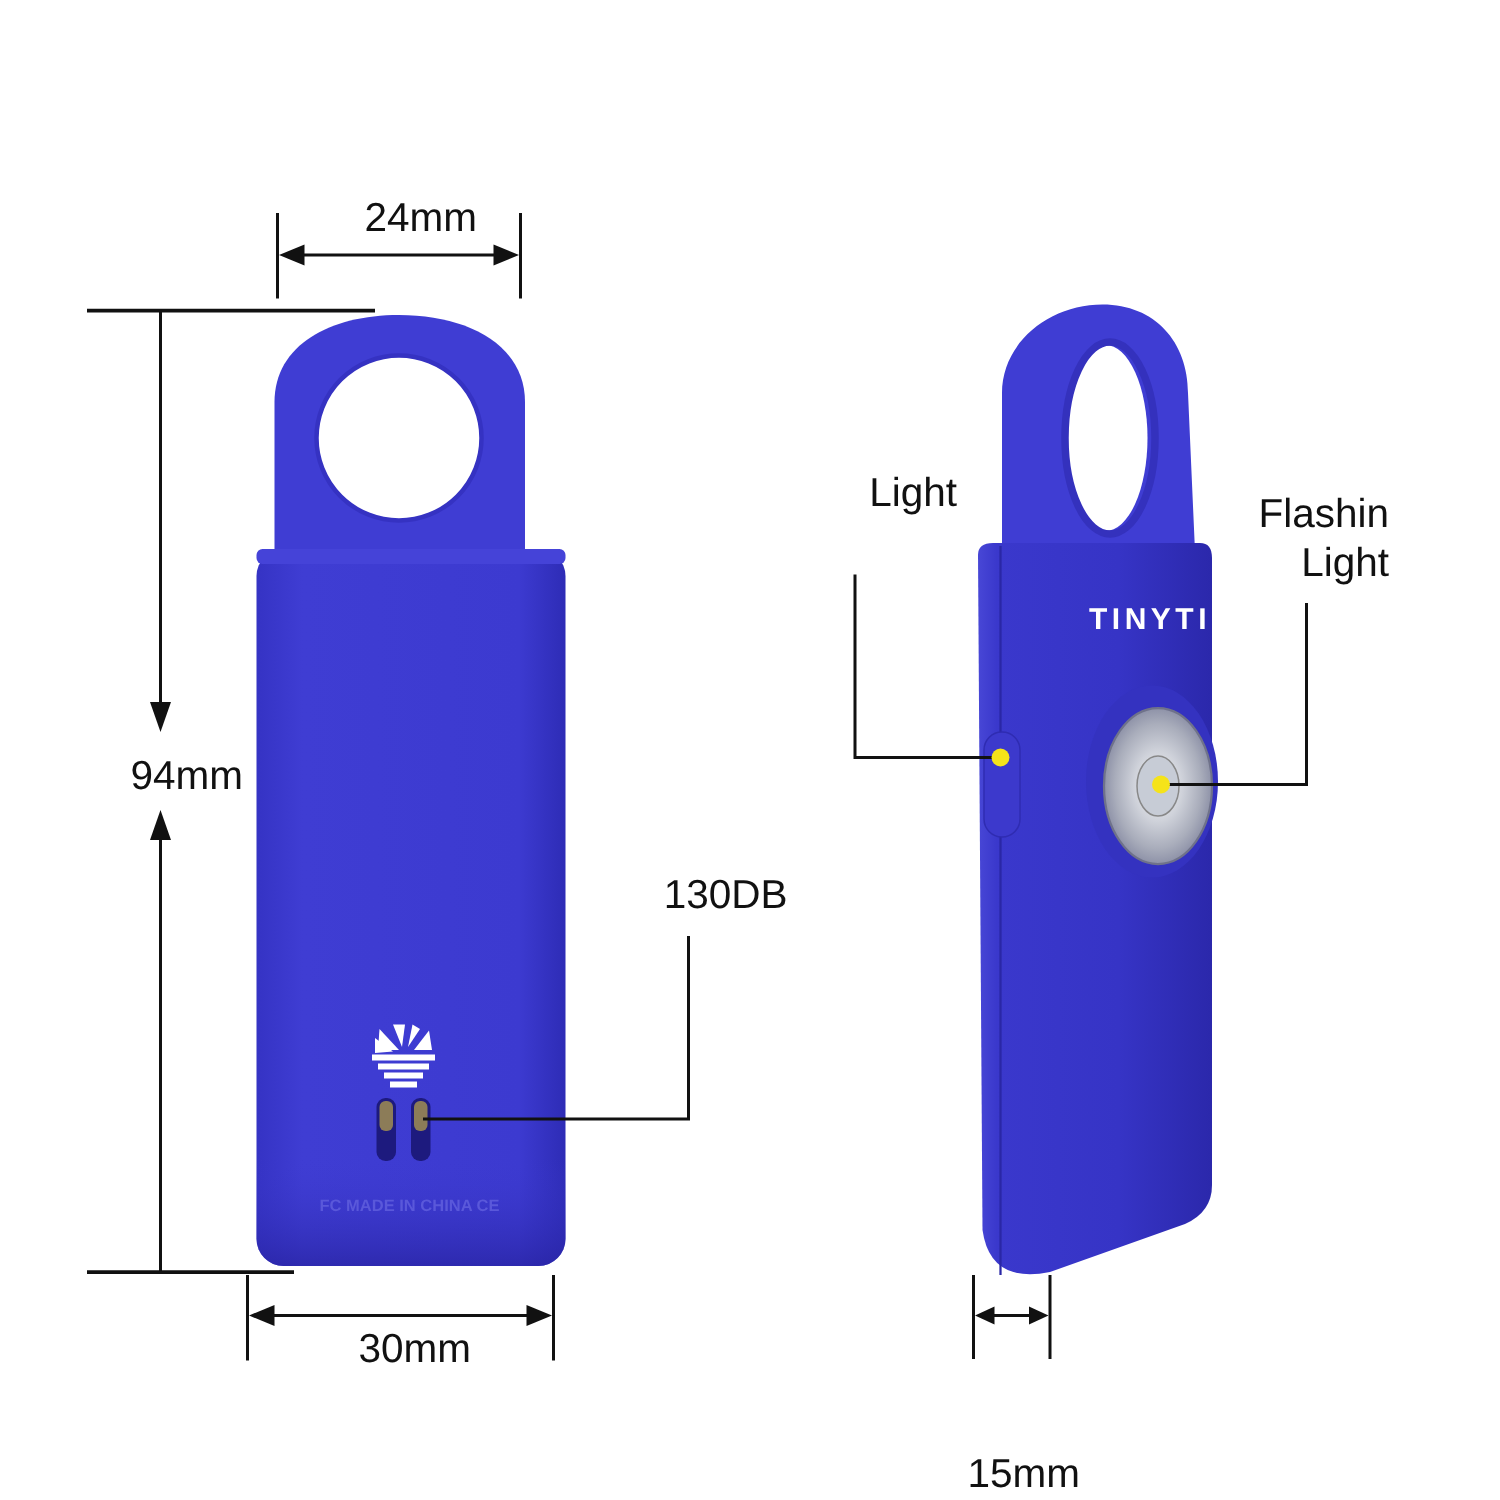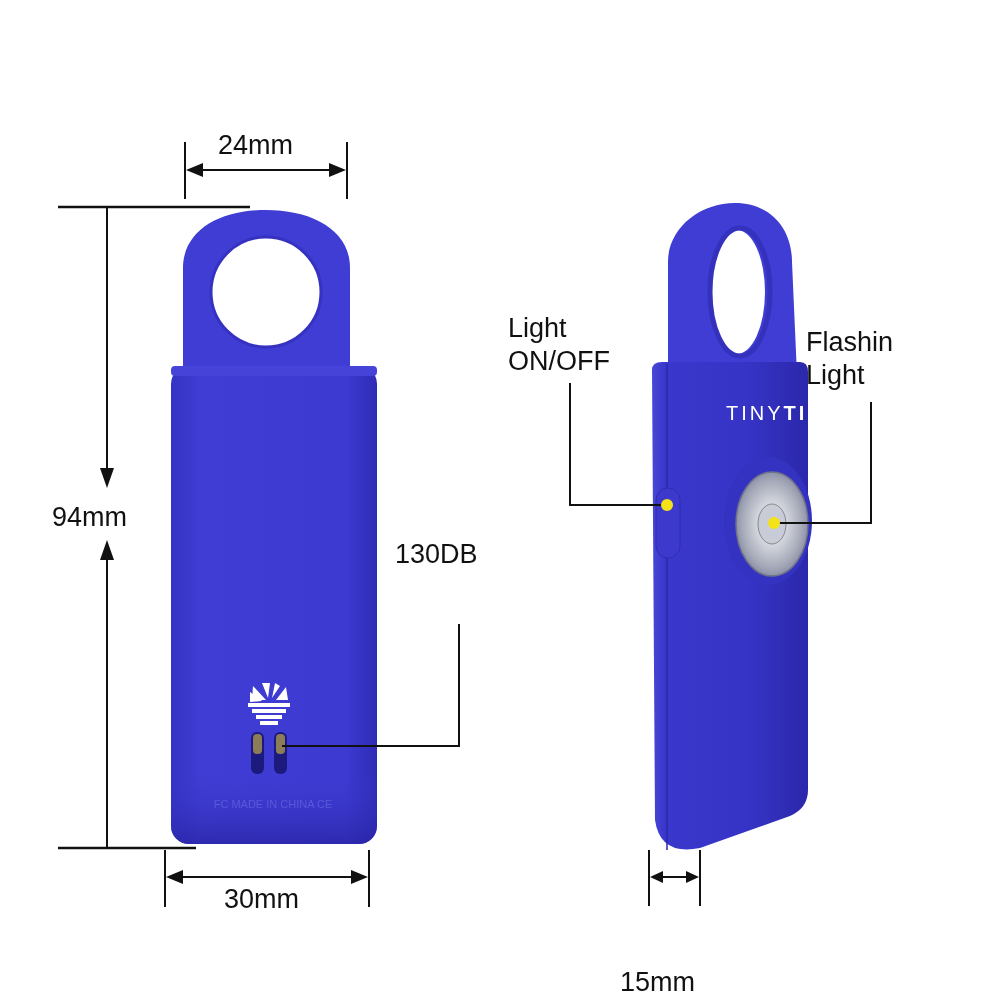--- a/index.html
+++ b/index.html
@@ -1,18 +1,18 @@
 <!DOCTYPE html>
 <html><head>
 <meta charset="utf-8">
 <style>
   html, body { margin:0; padding:0; background:#ffffff; }
   body { width:1000px; height:1000px; position:relative; overflow:hidden; font-family:"Liberation Sans", sans-serif; color:#000; }
   .abs { position:absolute; }
-  .label { position:absolute; font-size:27px; line-height:33px; text-align:left; color:#111; white-space:nowrap; }
+  .label { position:absolute; font-size:27px; line-height:33px; text-align:right; color:#111; white-space:nowrap; }
   svg { position:absolute; left:0; top:0; }
 </style>
 </head>
 <body>
 
 <svg width="1000" height="1000" viewBox="0 0 1000 1000">
   <defs>
     <linearGradient id="bodyGrad" x1="0" y1="0" x2="1" y2="0">
       <stop offset="0" stop-color="#3533c4"></stop>
       <stop offset="0.15" stop-color="#3f3dd3"></stop>
@@ -115,36 +115,35 @@
 
     <polyline points="570,383 570,505 666,505"></polyline>
 
     <polyline points="871,402 871,523 774,523"></polyline>
   </g>
 
   <circle cx="667" cy="505" r="6" fill="#f5e31a"></circle>
   <circle cx="774" cy="523" r="6" fill="#f5e31a"></circle>
 </svg>
 
-<div class="abs" style="left:198px; top:798px; width:150px; font-size:11px; color:#5a58da; letter-spacing:0px; text-align:center; font-weight:normal;">FC MADE IN CHINA CE</div>
+<div class="abs" style="left:198px; top:798px; width:150px; font-size:11px; color:#5a58da; letter-spacing:0px; text-align:center; font-weight:bold;">FC MADE IN CHINA CE</div>
 
 <div class="abs" style="left:726px; top:402px; font-size:20px; color:#fff; letter-spacing:3px; white-space:nowrap;">
-  <span style="font-weight:normal;">TINY</span><span style="font-weight:bold;">TIN</span>
+  <span style="font-weight:bold;">TINY</span><span style="font-weight:bold;">TIN</span>
 </div>
 
 <div class="label" style="left:218px; top:129px; width:100px;">24mm</div>
 <div class="label" style="left:52px; top:501px; width:110px;">94mm</div>
-<div class="label" style="left:224px; top:883px; width:100px;">30mm</div>
+<div class="label" style="left:214px; top:883px; width:100px;">30mm</div>
 <div class="label" style="left:620px; top:966px; width:100px;">15mm</div>
 
-<div class="label" style="left:395px; top:538px; width:130px;">
+<div class="label" style="left:395px; top:580px; width:130px;">
   <div>130DB</div>
 </div>
 
 <div class="label" style="left:508px; top:312px; width:130px;">
   <div>Light</div>
-  <div>ON/OFF</div>
 </div>
 
 <div class="label" style="left:806px; top:326px; width:120px;">
   <div>Flashin</div>
   <div>Light</div>
 </div>
 
 </body></html>

